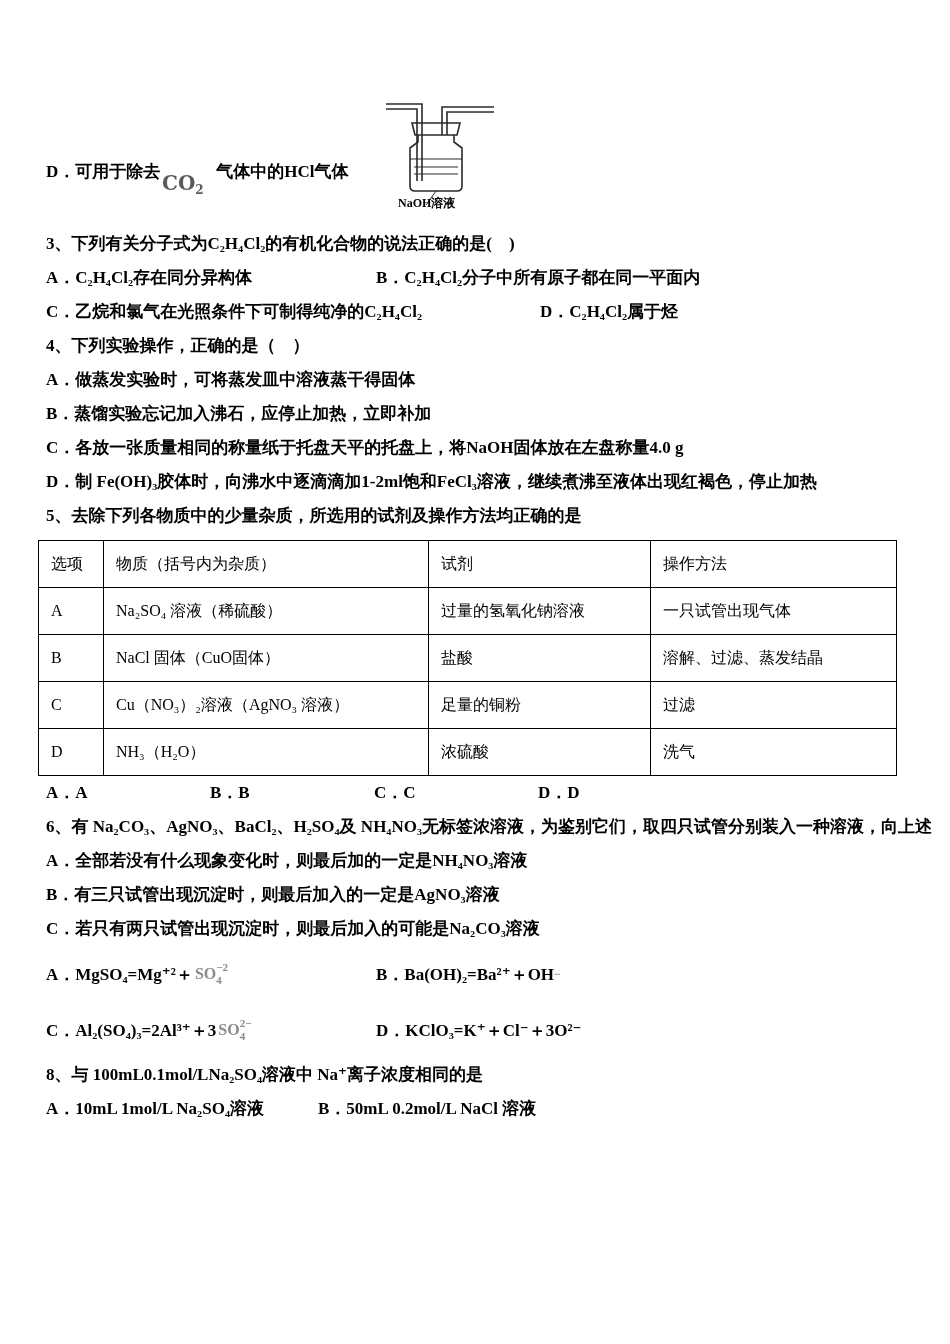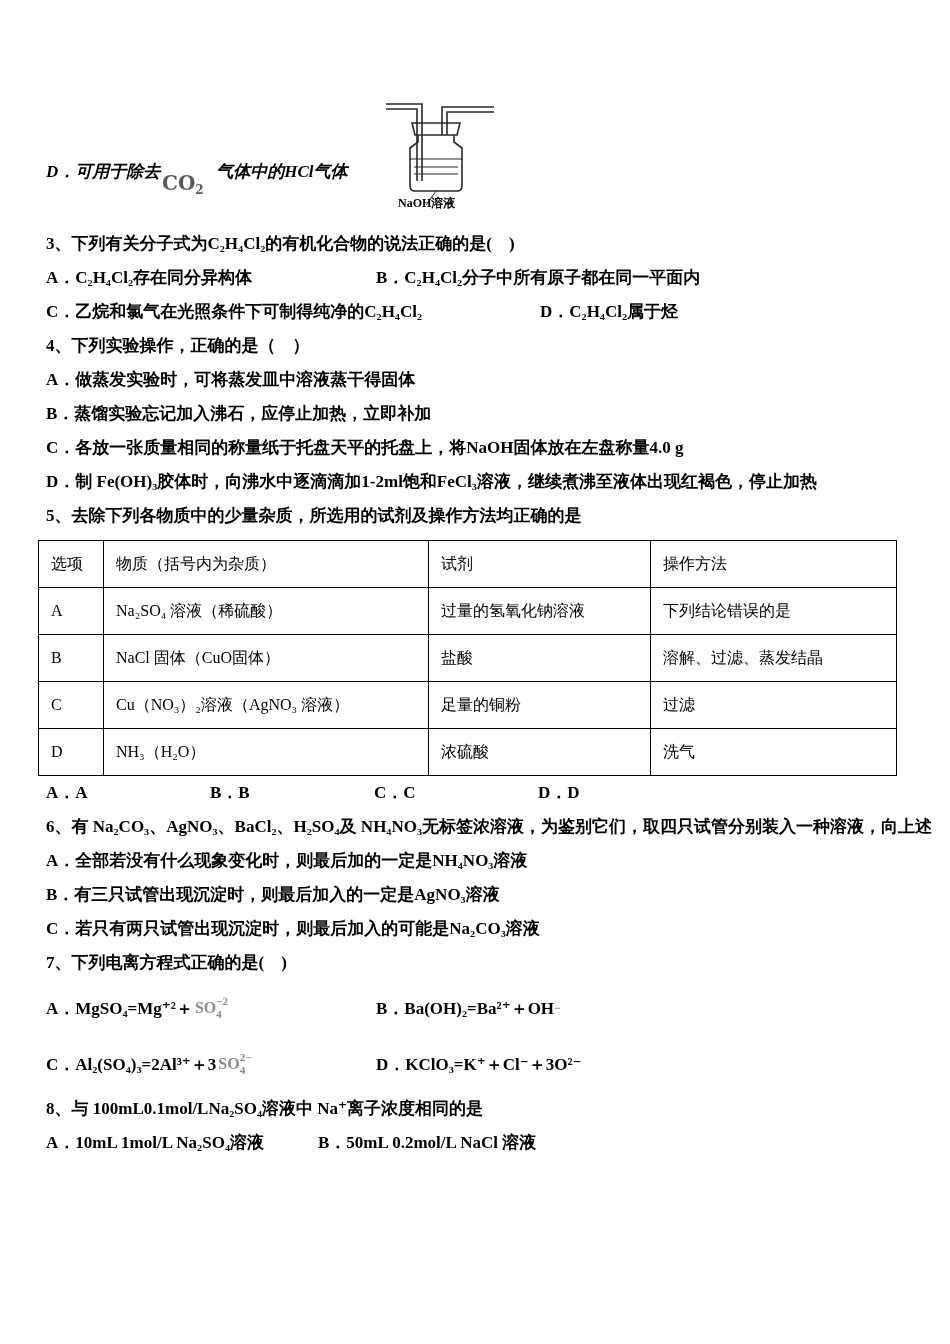--- a/index.html
+++ b/index.html
@@ -9,21 +9,21 @@
     font-family:"Liberation Serif","DejaVu Serif",serif;
     font-weight:bold; font-size:17px;
   }
   .page { position:relative; width:950px; height:1344px; }
   .content { padding:95px 30px 0 46px; }
 
   
   .fig-section { position:relative; height:132px; }
   .fig-bottle { position:absolute; left:330px; top:0; }
   .fig-label { position:absolute; left:352px; top:100px; font-size:12px; font-weight:bold; }
-  .d-line { position:absolute; left:0; top:48px; white-space:nowrap;font-style:italic; }
+  .d-line { position:absolute; left:0; top:48px; white-space:nowrap; }
   .d-gap { display:inline-block; width:56px; }
   .chem-img { color:#5a5a5a; font-family:"DejaVu Serif",serif; }
   .co2-below { position:absolute; left:116px; top:76px; font-size:20px; }
   .co2-below .sub { font-size:12px; vertical-align:-4px; }
 
   
   .t { margin:0; line-height:34px; white-space:nowrap; }
   .row2 { display:flex; line-height:34px; white-space:nowrap; }
   .w330 { width:330px; } .w494 { width:494px; } .w272 { width:272px; } .w164 { width:164px; }
 
@@ -101,21 +101,21 @@
           <tr>
         <th>选项</th>
         <th>物质（括号内为杂质）</th>
         <th>试剂</th>
         <th>操作方法</th>
       </tr>
       <tr>
         <td>A</td>
         <td>Na₂SO₄ 溶液（稀硫酸）</td>
         <td>过量的氢氧化钠溶液</td>
-        <td>下列结论错误的是</td>
+        <td>一只试管出现气体</td>
       </tr>
       <tr>
         <td>B</td>
         <td>NaCl 固体（CuO固体）</td>
         <td>盐酸</td>
         <td>溶解、过滤、蒸发结晶</td>
       </tr>
       <tr>
         <td>C</td>
         <td>Cu（NO₃）₂溶液（AgNO₃ 溶液）</td>
@@ -135,21 +135,20 @@
       <span class="w164">B．B</span>
       <span class="w164">C．C</span>
       <span>D．D</span>
     </div>
 
     <p class="t">6、有 Na₂CO₃、AgNO₃、BaCl₂、H₂SO₄及 NH₄NO₃无标签浓溶液，为鉴别它们，取四只试管分别装入一种溶液，向上述</p>
     <p class="t">A．全部若没有什么现象变化时，则最后加的一定是NH₄NO₃溶液</p>
     <p class="t">B．有三只试管出现沉淀时，则最后加入的一定是AgNO₃溶液</p>
     <p class="t">C．若只有两只试管出现沉淀时，则最后加入的可能是Na₂CO₃溶液</p>
 
-    <p class="t">7、下列电离方程式正确的是(　)</p>
     <div class="row-eq">
       <span class="w330">
         <span>A．MgSO₄=Mg⁺²＋</span>
         <span class="so4">
             <span class="base">SO</span>
             <span class="stack">
               <span>−2</span>
               <span>4</span>
             </span>
           </span>

